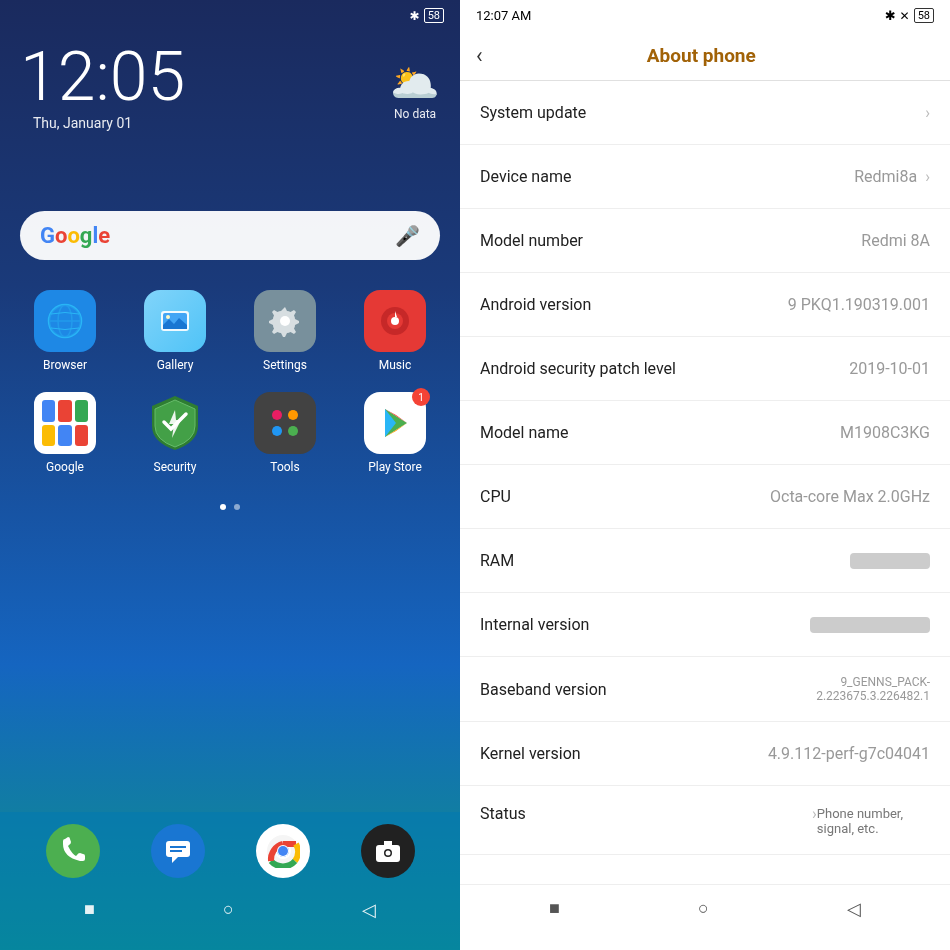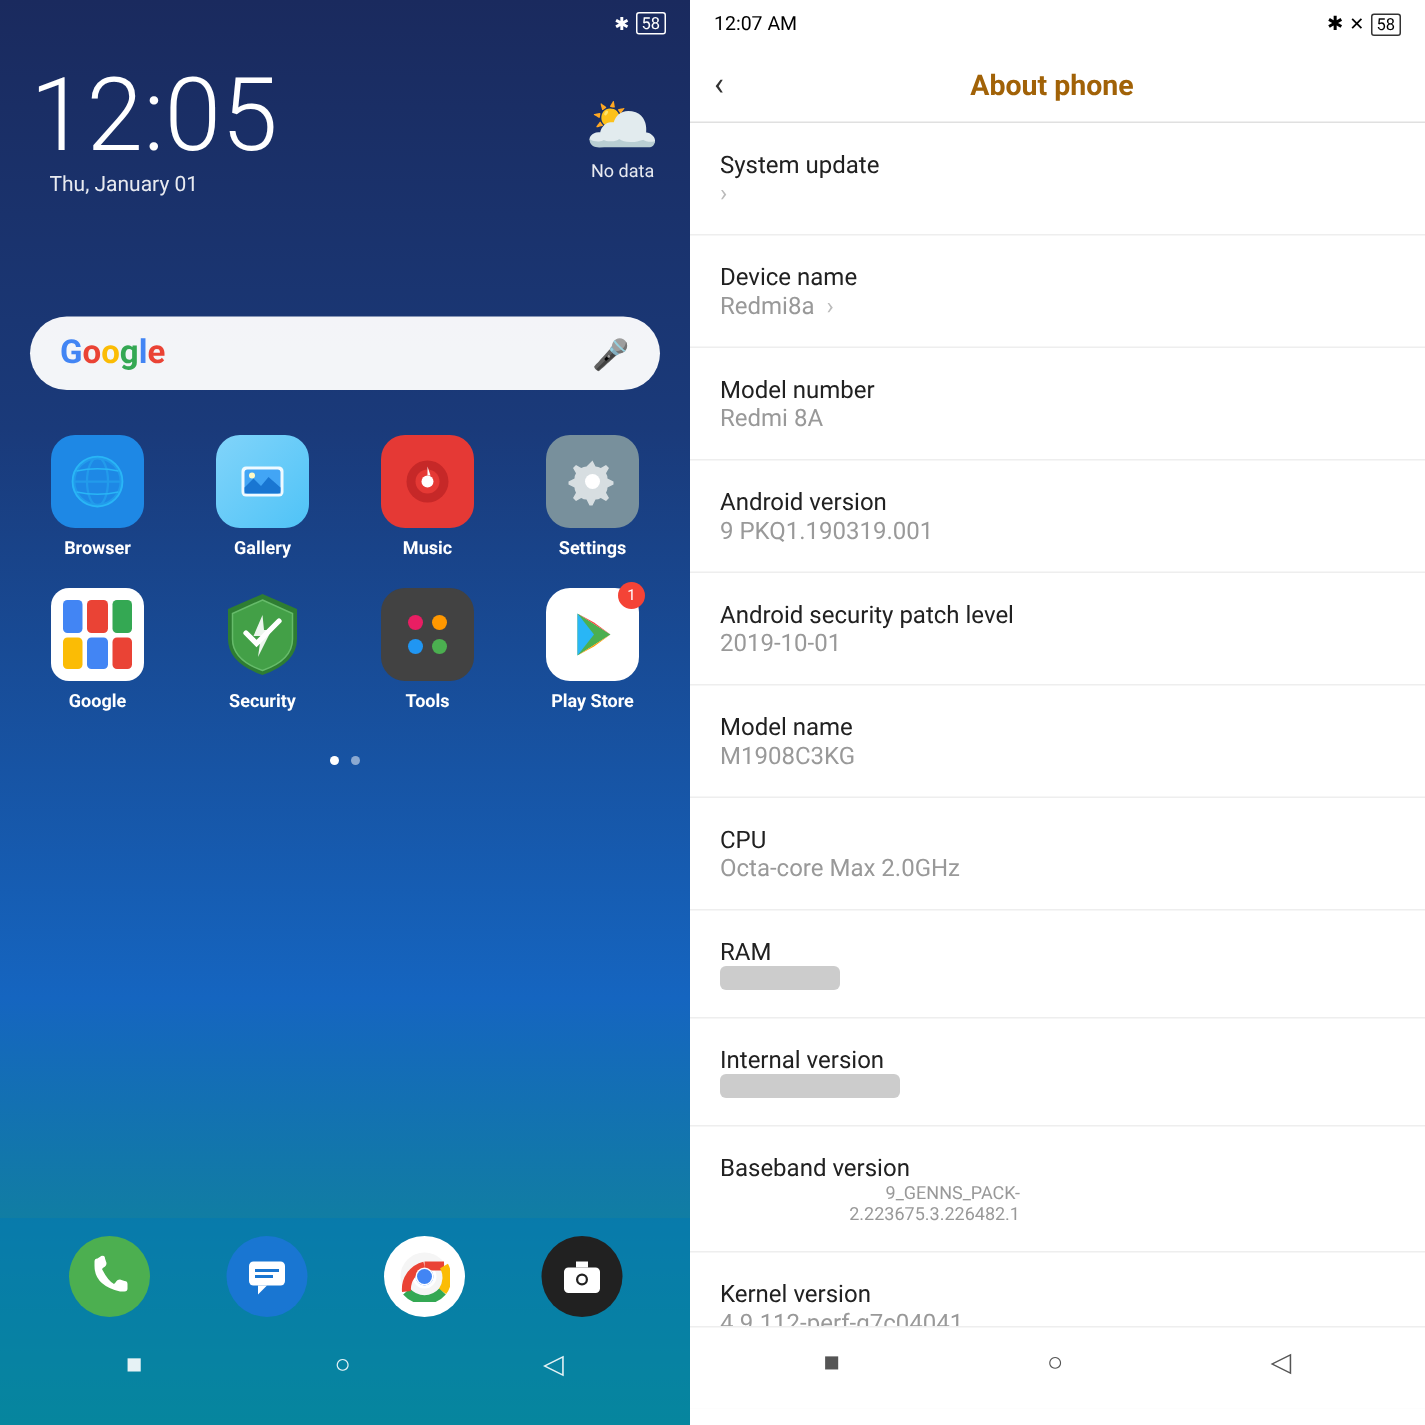--- a/index.html
+++ b/index.html
@@ -121,21 +121,20 @@
       align-items: center;
       justify-content: center;
       font-size: 28px;
       position: relative;
     }
 
     .app-label {
       color: white;
       font-size: 12px;
       text-align: center;
-      font-weight: bold;
     }
 
     .notification-badge {
       position: absolute;
       top: -4px;
       right: -4px;
       background: #f44336;
       color: white;
       border-radius: 50%;
       width: 18px;
@@ -248,26 +247,25 @@
     }
 
     .settings-list {
       flex: 1;
       overflow-y: auto;
       background: white;
     }
 
     .settings-item {
       display: flex;
-      align-items: flex-start;
+      align-items: center;
       justify-content: space-between;
       padding: 18px 20px;
       border-bottom: 1px solid #eeeeee;
       min-height: 64px;
-      flex-direction: column;
     }
 
     .settings-item-left {
       font-size: 16px;
       color: #212121;
       flex: 1;
     }
 
     .settings-item-right {
       display: flex;
@@ -372,40 +370,40 @@
           <rect x="4" y="8" width="28" height="20" rx="3" fill="white" opacity="0.9"></rect>
           <rect x="6" y="10" width="24" height="16" rx="2" fill="#42a5f5"></rect>
           <path d="M6 22 L12 16 L17 21 L22 15 L30 22 L30 26 L6 26 Z" fill="#1976d2"></path>
           <circle cx="11" cy="14" r="2" fill="#fff9c4"></circle>
         </svg>
       </div>
       <span class="app-label">Gallery</span>
     </div>
 
     <div class="app-item">
+      <div class="app-icon" style="background:#78909c;">
+        <svg width="36" height="36" viewBox="0 0 36 36">
+          <circle cx="18" cy="18" r="5" fill="white"></circle>
+          <path d="M18 4 L20 8 Q22 8 23.5 9L27 7 L29 9 L27 12.5 Q28 14 28 16 L32 18 L32 20 L28 22 Q28 24 27 25.5 L29 29 L27 31 L23.5 29 Q22 30 20 30 L18 34 L16 34 L14 30 Q12 30 10.5 29 L7 31 L5 29 L7 25.5 Q6 24 6 22 L2 20 L2 18 L6 16 Q6 14 7 12.5 L5 9 L7 7 L10.5 9 Q12 8 14 8 Z" fill="white" opacity="0.7"></path>
+        </svg>
+      </div>
+      <span class="app-label">Settings</span>
+    </div>
+
+    <div class="app-item">
       <div class="app-icon" style="background:#e53935;">
         <svg width="36" height="36" viewBox="0 0 36 36">
           <circle cx="18" cy="18" r="14" fill="#c62828"></circle>
           <circle cx="18" cy="18" r="8" fill="#e53935"></circle>
           <circle cx="18" cy="18" r="4" fill="white"></circle>
           <path d="M18 8 L20 14 L18 14" fill="white"></path>
           <note>♪</note>
         </svg>
       </div>
       <span class="app-label">Music</span>
-    </div>
-
-    <div class="app-item">
-      <div class="app-icon" style="background:#78909c;">
-        <svg width="36" height="36" viewBox="0 0 36 36">
-          <circle cx="18" cy="18" r="5" fill="white"></circle>
-          <path d="M18 4 L20 8 Q22 8 23.5 9L27 7 L29 9 L27 12.5 Q28 14 28 16 L32 18 L32 20 L28 22 Q28 24 27 25.5 L29 29 L27 31 L23.5 29 Q22 30 20 30 L18 34 L16 34 L14 30 Q12 30 10.5 29 L7 31 L5 29 L7 25.5 Q6 24 6 22 L2 20 L2 18 L6 16 Q6 14 7 12.5 L5 9 L7 7 L10.5 9 Q12 8 14 8 Z" fill="white" opacity="0.7"></path>
-        </svg>
-      </div>
-      <span class="app-label">Settings</span>
     </div>
 
     <div class="app-item">
       <div style="width:62px;height:62px;background:white;border-radius:12px;display:grid;grid-template-columns:1fr 1fr 1fr;grid-template-rows:1fr 1fr;gap:3px;padding:8px;box-sizing:border-box;">
         <div style="background:#4285f4;border-radius:3px;"></div>
         <div style="background:#ea4335;border-radius:3px;"></div>
         <div style="background:#34a853;border-radius:3px;"></div>
         <div style="background:#fbbc05;border-radius:3px;"></div>
         <div style="background:#4285f4;border-radius:3px;"></div>
         <div style="background:#ea4335;border-radius:3px;"></div>

